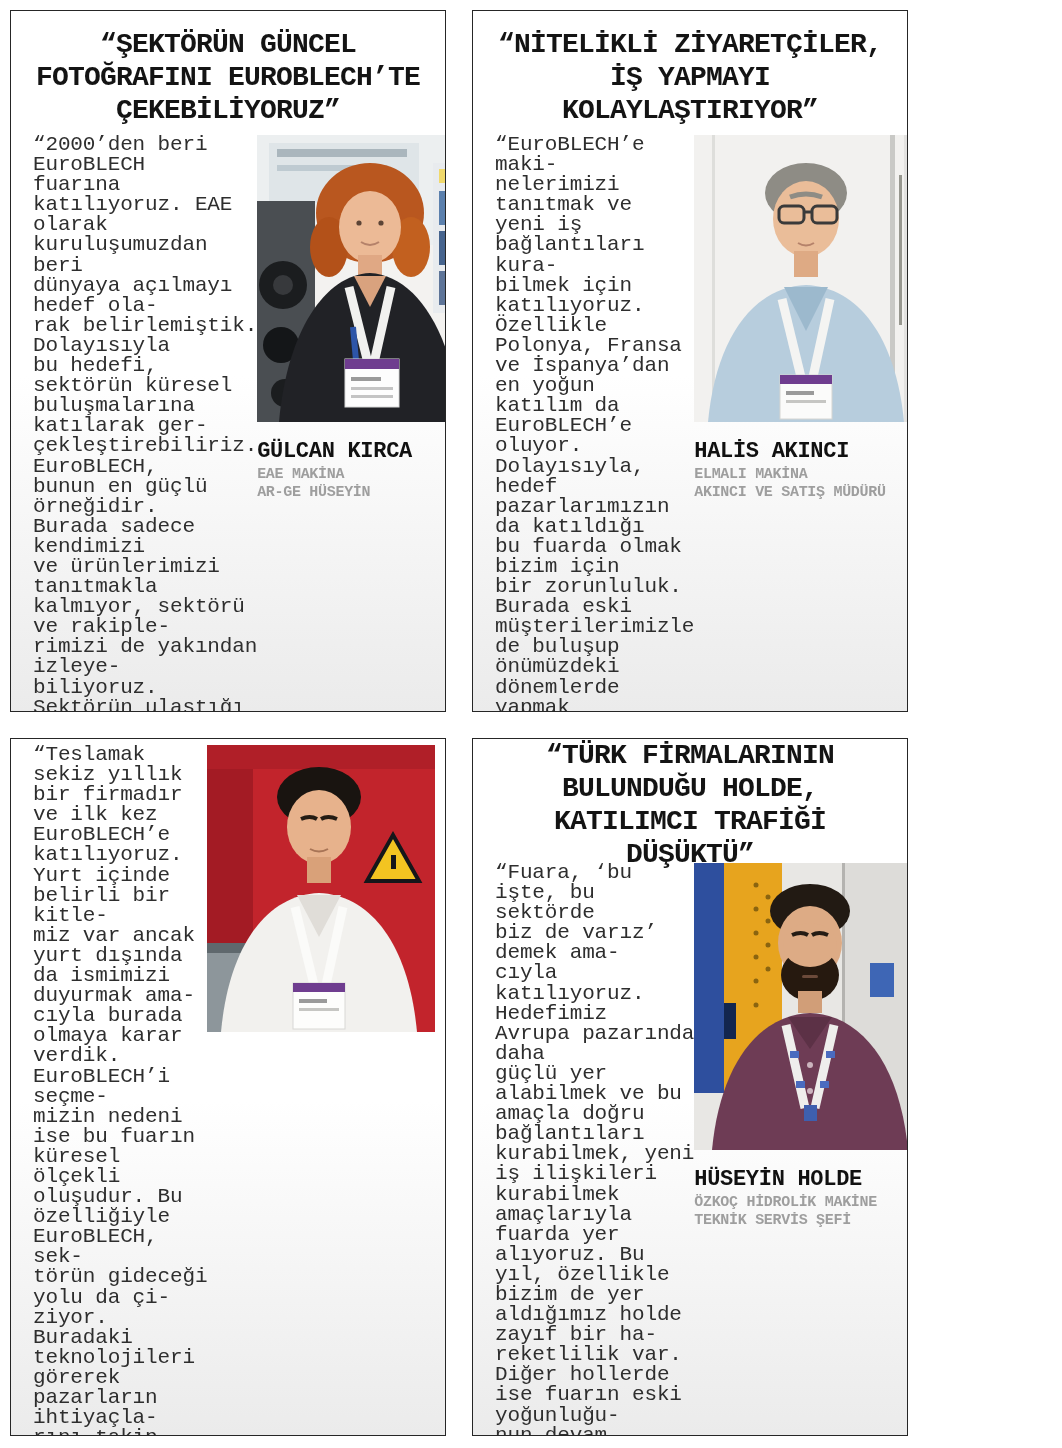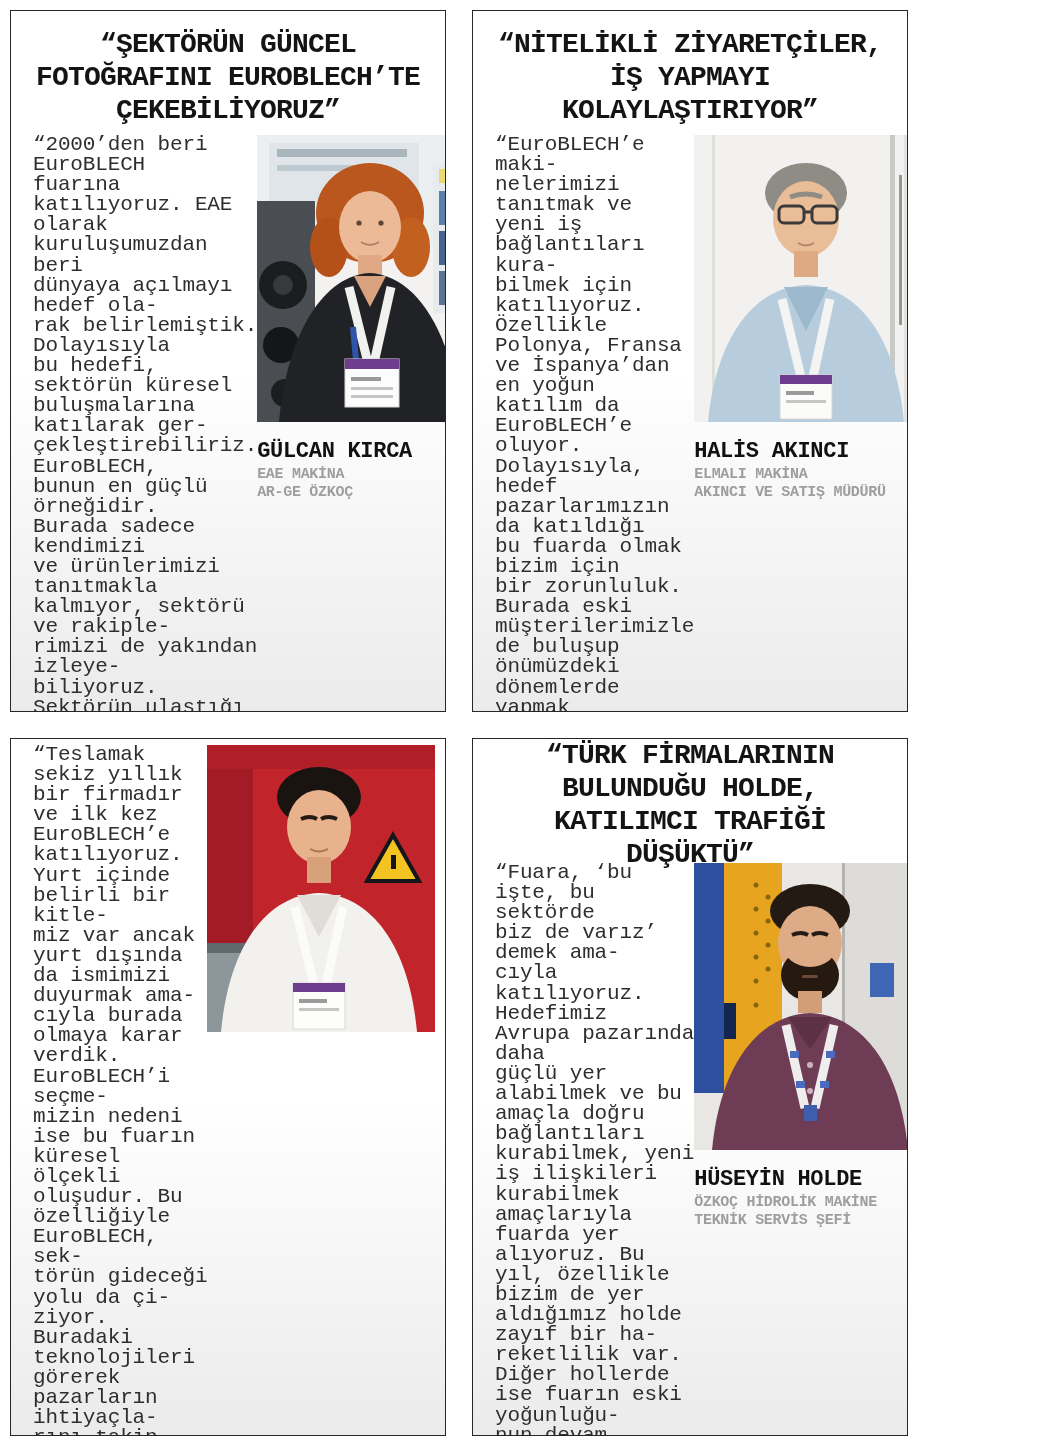--- a/index.html
+++ b/index.html
@@ -99,21 +99,21 @@
           <path d="M96,192 L101,248" stroke="#2d55a8" stroke-width="6" fill="none"></path>
           <rect x="88" y="224" width="54" height="48" fill="#fdfdfd" stroke="#d9d9d9"></rect>
           <rect x="88" y="224" width="54" height="10" fill="#6f3d8f"></rect>
           <rect x="94" y="242" width="30" height="4" fill="#9a9a9a"></rect>
           <rect x="94" y="252" width="42" height="3" fill="#c4c4c4"></rect>
           <rect x="94" y="260" width="42" height="3" fill="#c4c4c4"></rect>
         </svg>
         <div class="caption">
           <div class="caption-name">GÜLCAN KIRCA</div>
           <div class="caption-org">EAE MAKİNA</div>
-          <div class="caption-role">AR-GE ÖZKOÇ</div>
+          <div class="caption-role">AR-GE HÜSEYİN</div>
         </div>
       </div>
     </div>
   </div>
 
   <div class="card">
     <div class="headline">“NİTELİKLİ ZİYARETÇİLER,
 İŞ YAPMAYI KOLAYLAŞTIRIYOR”</div>
     <div class="content">
       <div class="quote">“EuroBLECH’e maki-

